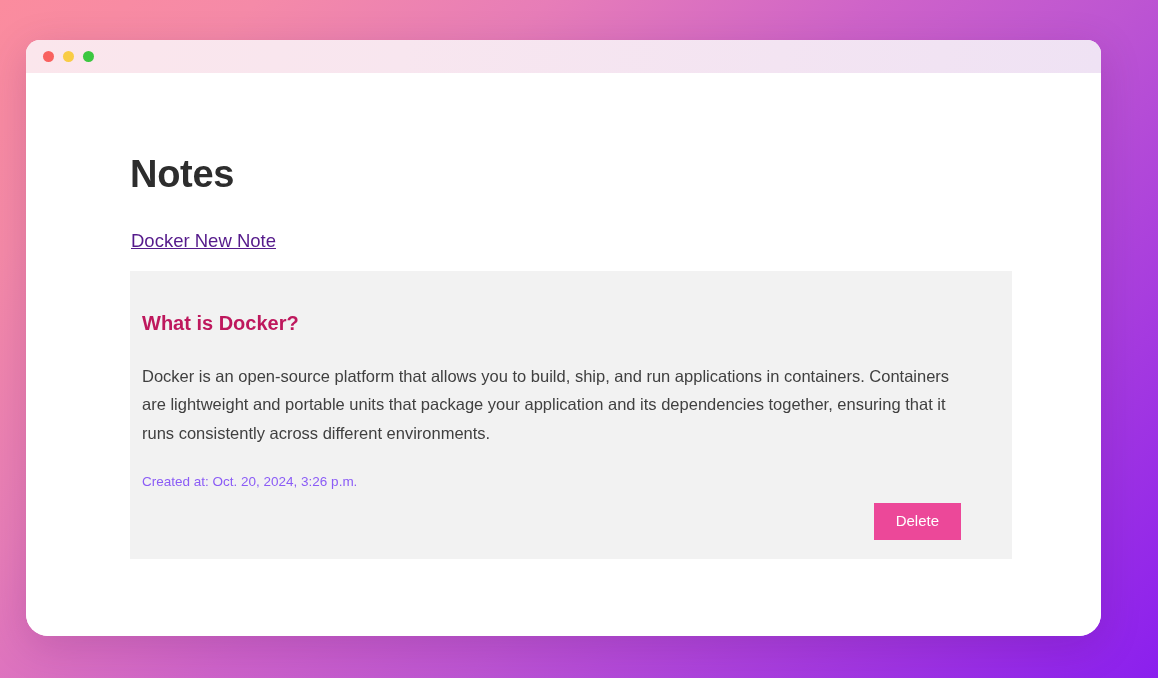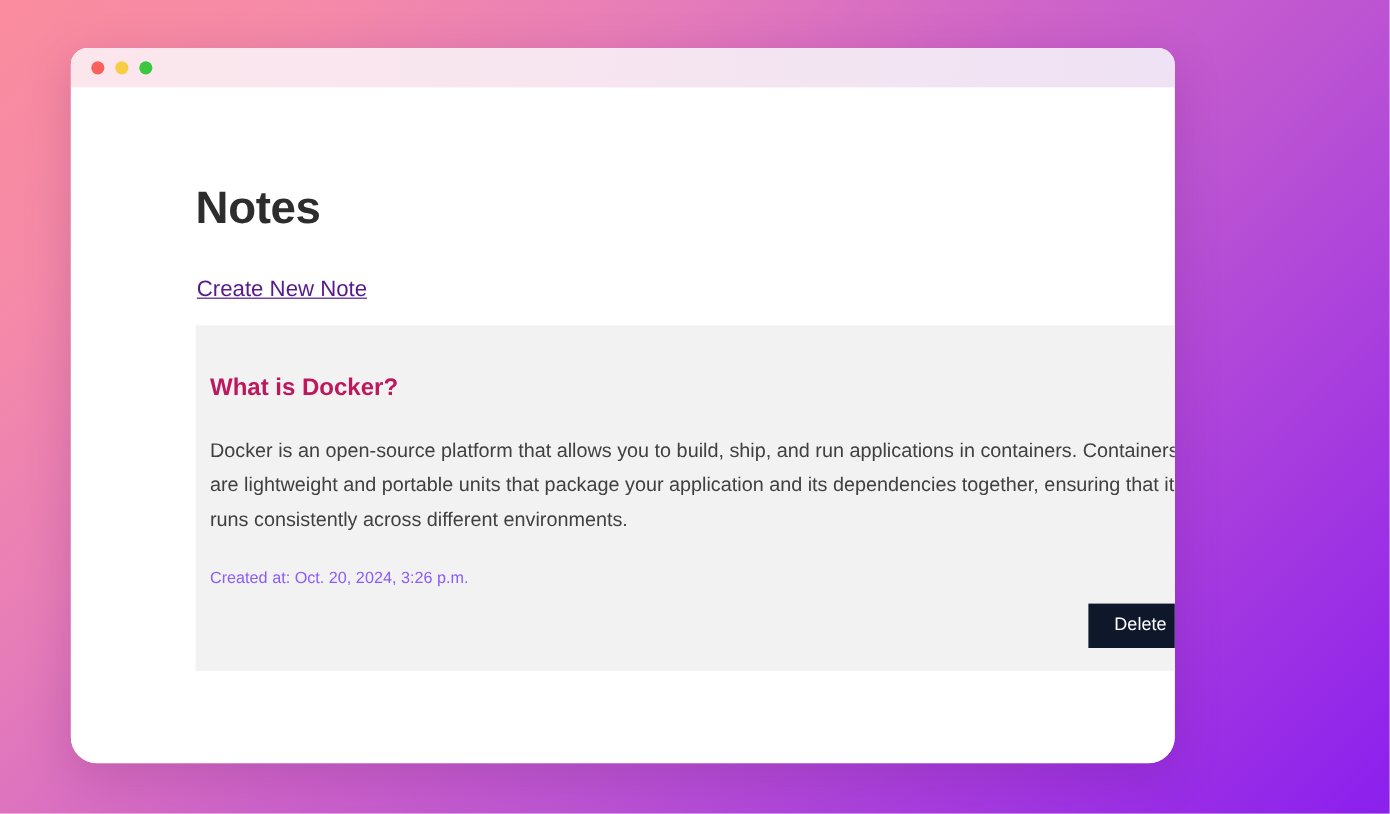--- a/index.html
+++ b/index.html
@@ -19,23 +19,23 @@
         #CE63C9 48%,
         #BD55D2 62%,
         #A63BDF 80%,
         #8B1FEE 100%);
     position: relative;
   }
 
   
   #browser-window {
     position: absolute;
-    left: 59px;
+    left: 26px;
     top: 40px;
-    width: 920px;
+    width: 1075px;
     height: 596px;
     border-radius: 14px 14px 22px 22px;
     background: #ffffff;
     overflow: hidden;
     box-shadow: 0 10px 40px rgba(80, 10, 90, 0.18);
   }
 
   #title-bar {
     height: 33px;
     width: 100%;
@@ -117,21 +117,21 @@
   }
 
   #delete-button-row {
     margin-top: 14px;
     display: flex;
     justify-content: flex-end;
     padding-right: 11px;
   }
 
   #delete-button {
-    background: #0f172a;
+    background: #ec4899;
     color: #ffffff;
     border: none;
     font-family: "Liberation Sans", sans-serif;
     font-size: 15px;
     padding: 10px 22px;
     cursor: pointer;
     border-radius: 0;
     line-height: 1.1;
   }
 </style>
@@ -143,21 +143,21 @@
   <div id="title-bar">
     <span class="traffic-light tl-close"></span>
     <span class="traffic-light tl-min"></span>
     <span class="traffic-light tl-max"></span>
   </div>
 
   <div id="page-content">
 
     <h1 id="page-title">Notes</h1>
 
-    <a id="create-new-note-link">Create New Note</a>
+    <a id="create-new-note-link">Docker New Note</a>
 
     <div id="note-card">
       <h2 id="note-title">What is Docker?</h2>
       <p id="note-body">Docker is an open-source platform that allows you to build, ship, and run applications in containers. Containers are lightweight and portable units that package your application and its dependencies together, ensuring that it runs consistently across different environments.</p>
       <div id="note-created-at">Created at: Oct. 20, 2024, 3:26 p.m.</div>
       <div id="delete-button-row">
         <button id="delete-button">Delete</button>
       </div>
     </div>
 

